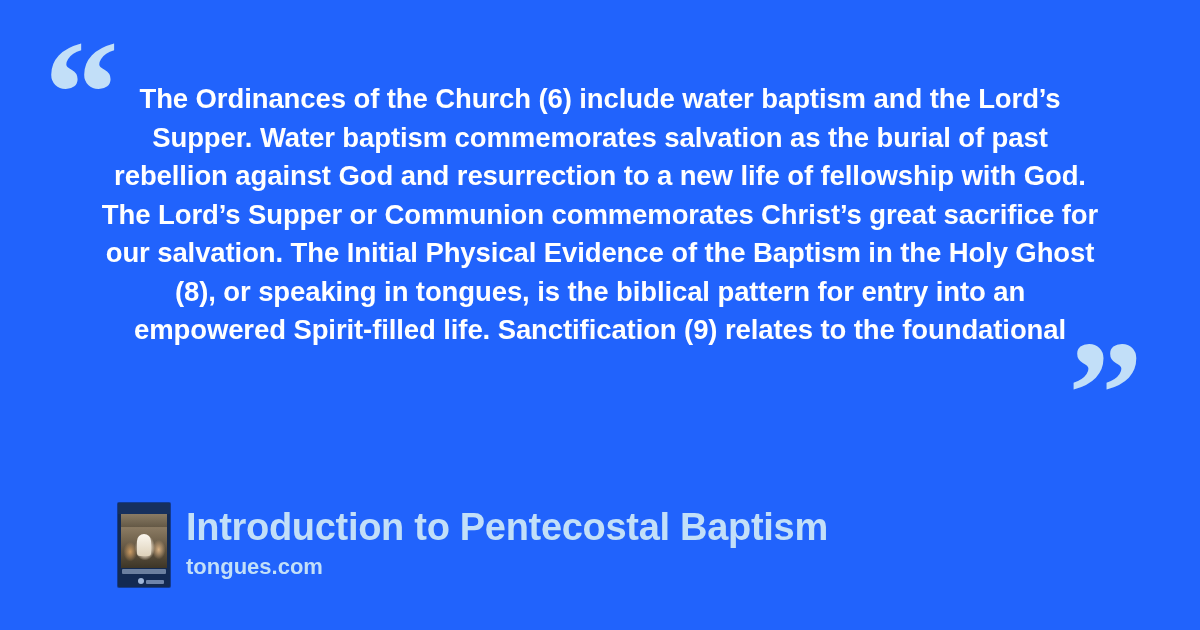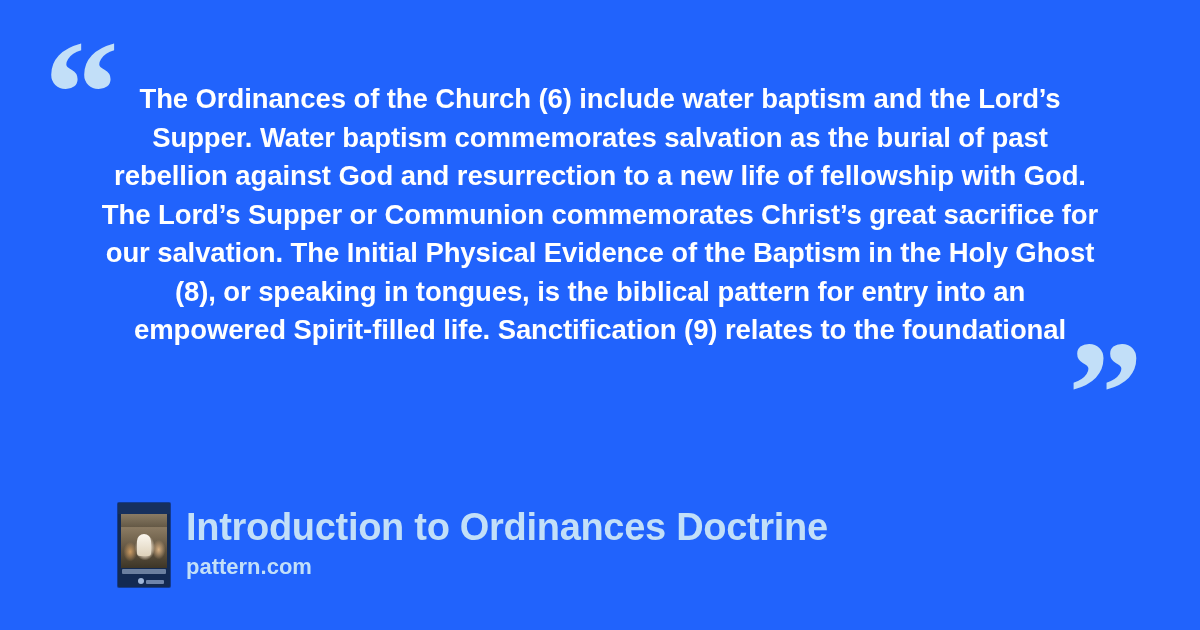--- a/index.html
+++ b/index.html
@@ -177,19 +177,19 @@
 
     <div id="book-cover">
       <div class="cover-top"></div>
       <div class="cover-art"></div>
       <div class="cover-title-bar"></div>
       <div class="cover-mark"></div>
       <div class="cover-mark-text"></div>
     </div>
 
     <div id="footer-text">
-      <div id="source-title">Introduction to Ordinances Doctrine</div>
-      <div id="source-site">pattern.com</div>
+      <div id="source-title">Introduction to Pentecostal Baptism</div>
+      <div id="source-site">tongues.com</div>
     </div>
 
   </div>
 
 </div>
 
 </body></html>

